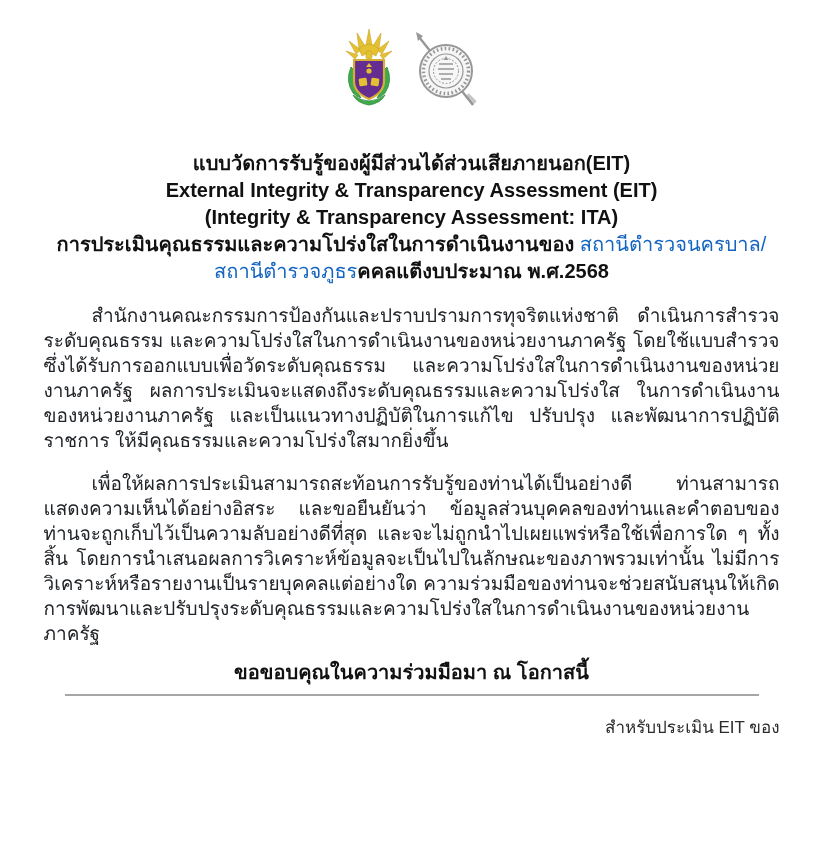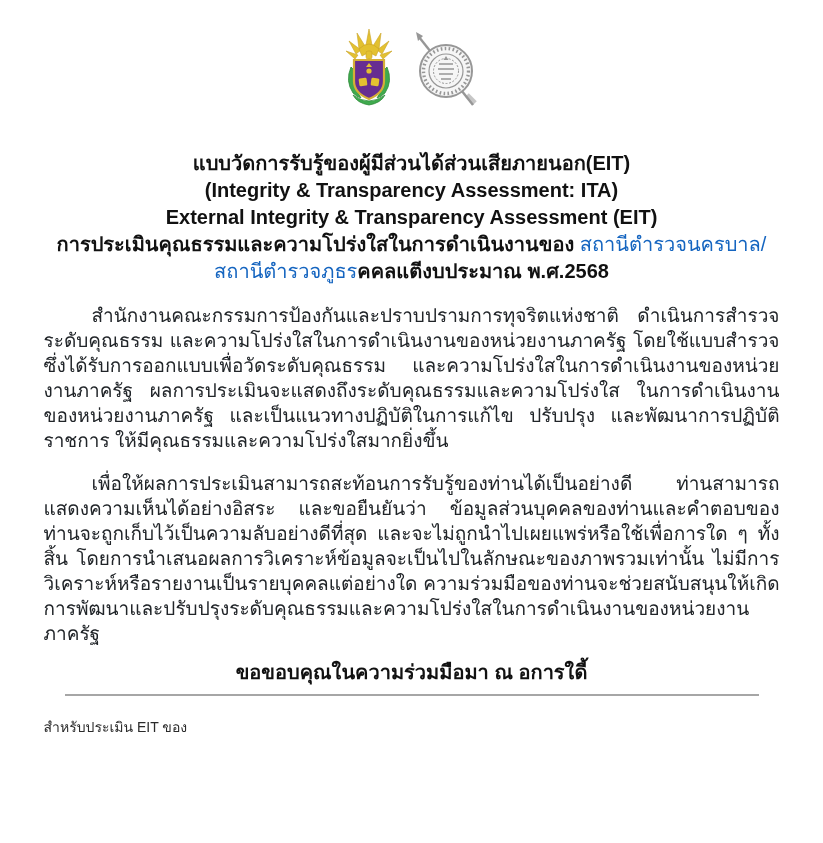--- a/index.html
+++ b/index.html
@@ -27,21 +27,21 @@
   .title-line{white-space:normal;}
   .highlight{color:var(--highlight_blue);font-weight:normal;}
   
   .para{
     margin-top:18px;font-size:19px;line-height:25px;text-align:justify;
     text-indent:48px;color:var(--body_text);
   }
   .para+.para{}
   .thanks{margin-top:13px;text-align:center;font-weight:bold;font-size:20px;line-height:27px;color:var(--title_text);}
   .divider{border:none;border-top:2px solid var(--divider);width:694px;margin:8px auto 0 auto;}
-  .for-line{margin-top:18px;text-align:left;font-size:14px;line-height:27px;color:#2b2b2b;}
+  .for-line{margin-top:18px;text-align:right;font-size:17px;line-height:27px;color:#2b2b2b;}
   .station-line{margin-top:1px;text-align:center;font-size:18.5px;line-height:27px;color:var(--station_blue);}
 </style>
 </head>
 <body>
 
 <div class="page">
 
   <div class="logos">
     <svg class="logo" width="52" height="78" viewBox="0 0 52 78" aria-hidden="true">
 
@@ -83,27 +83,27 @@
         <circle cx="37" cy="42" r="17" stroke-width="1.2"></circle>
         <circle cx="37" cy="42" r="12.5" stroke-width="1" stroke-dasharray="2 1.6"></circle>
         <path d="M30,35 h14 M29,40 h16 M30,45 h14 M32,50 h10" stroke-width="1.6"></path>
         <path d="M37,27 l2.5,4 h-5 z" fill="#979797" stroke="none"></path>
       </g>
     </svg>
   </div>
 
   <div class="title-block">
     <div class="title-line">แบบวัดการรับรู้ของผู้มีส่วนได้ส่วนเสียภายนอก(EIT)</div>
+    <div class="title-line">External Integrity &amp; Transparency Assessment (EIT)</div>
     <div class="title-line">(Integrity &amp; Transparency Assessment: ITA)</div>
-    <div class="title-line">External Integrity &amp; Transparency Assessment (EIT)</div>
     <div class="title-line"><span>การประเมินคุณธรรมและความโปร่งใสในการดำเนินงานของ </span><span class="highlight">สถานีตำรวจนครบาล/สถานีตำรวจภูธร</span><span>คคลแตีงบประมาณ พ.ศ.2568</span></div>
   </div>
 
   <p class="para">สำนักงานคณะกรรมการป้องกันและปราบปรามการทุจริตแห่งชาติ ดำเนินการสำรวจระดับคุณธรรม และความโปร่งใสในการดำเนินงานของหน่วยงานภาครัฐ โดยใช้แบบสำรวจซึ่งได้รับการออกแบบเพื่อวัดระดับคุณธรรม และความโปร่งใสในการดำเนินงานของหน่วยงานภาครัฐ ผลการประเมินจะแสดงถึงระดับคุณธรรมและความโปร่งใส ในการดำเนินงานของหน่วยงานภาครัฐ และเป็นแนวทางปฏิบัติในการแก้ไข ปรับปรุง และพัฒนาการปฏิบัติราชการ ให้มีคุณธรรมและความโปร่งใสมากยิ่งขึ้น</p>
   <p class="para">เพื่อให้ผลการประเมินสามารถสะท้อนการรับรู้ของท่านได้เป็นอย่างดี ท่านสามารถแสดงความเห็นได้อย่างอิสระ และขอยืนยันว่า ข้อมูลส่วนบุคคลของท่านและคำตอบของท่านจะถูกเก็บไว้เป็นความลับอย่างดีที่สุด และจะไม่ถูกนำไปเผยแพร่หรือใช้เพื่อการใด ๆ ทั้งสิ้น โดยการนำเสนอผลการวิเคราะห์ข้อมูลจะเป็นไปในลักษณะของภาพรวมเท่านั้น ไม่มีการวิเคราะห์หรือรายงานเป็นรายบุคคลแต่อย่างใด ความร่วมมือของท่านจะช่วยสนับสนุนให้เกิดการพัฒนาและปรับปรุงระดับคุณธรรมและความโปร่งใสในการดำเนินงานของหน่วยงานภาครัฐ</p>
 
-  <div class="thanks">ขอขอบคุณในความร่วมมือมา ณ อการใดี้</div>
+  <div class="thanks">ขอขอบคุณในความร่วมมือมา ณ โอกาสนี้</div>
 
   <hr class="divider">
 
   <div class="for-line">สำหรับประเมิน EIT ของ</div>
 
 </div>
 
 </body></html>

